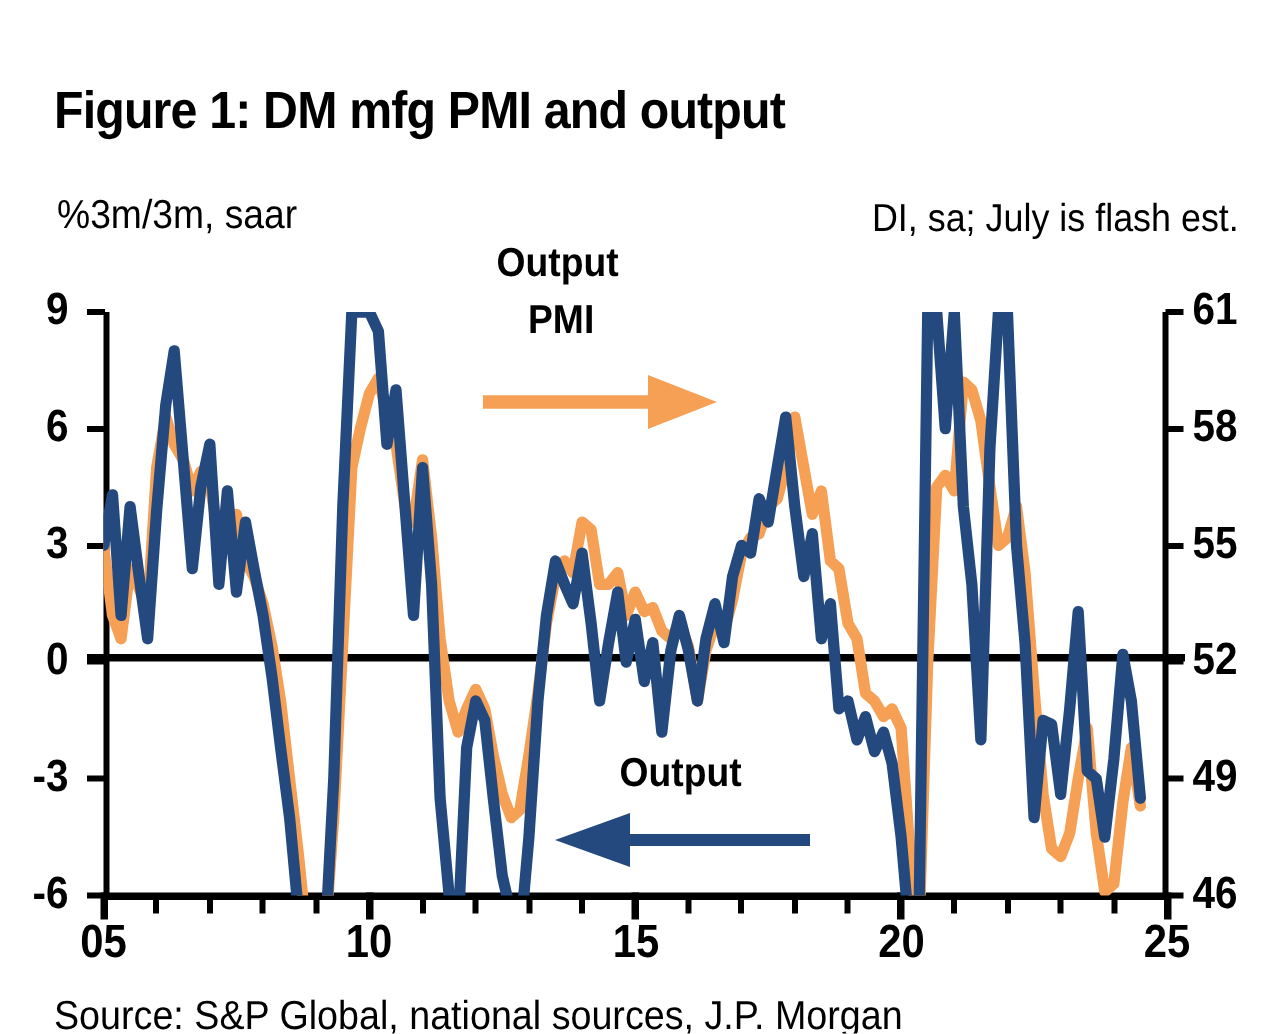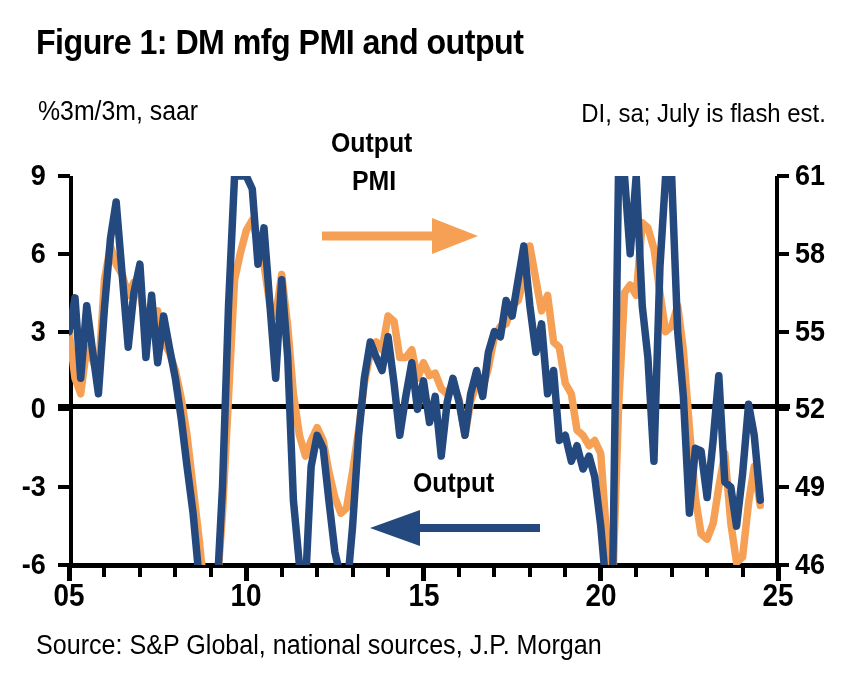--- a/index.html
+++ b/index.html
@@ -1,18 +1,18 @@
 <!DOCTYPE html>
 <html><head>
 <meta charset="utf-8">
 <style>
   html,body{margin:0;padding:0;background:#ffffff;}
   body{width:852px;height:689px;overflow:hidden;
        font-family:"Liberation Sans","DejaVu Sans",sans-serif;color:#000;}
-  .fig{position:relative;width:852px;height:605px;}
+  .fig{position:relative;width:852px;height:605px;margin-top:32px;}
 
   .title{position:absolute;left:36px;top:22px;font-size:35px;font-weight:bold;
          letter-spacing:-0.6px;white-space:nowrap;
          transform:scaleX(0.92);transform-origin:left top;}
 
   .unit-left{position:absolute;left:38px;top:96px;font-size:27px;white-space:nowrap;
              transform:scaleX(0.92);transform-origin:left top;}
   .unit-right{position:absolute;right:26px;top:98px;font-size:26px;white-space:nowrap;
               transform:scaleX(0.92);transform-origin:right top;}
 

